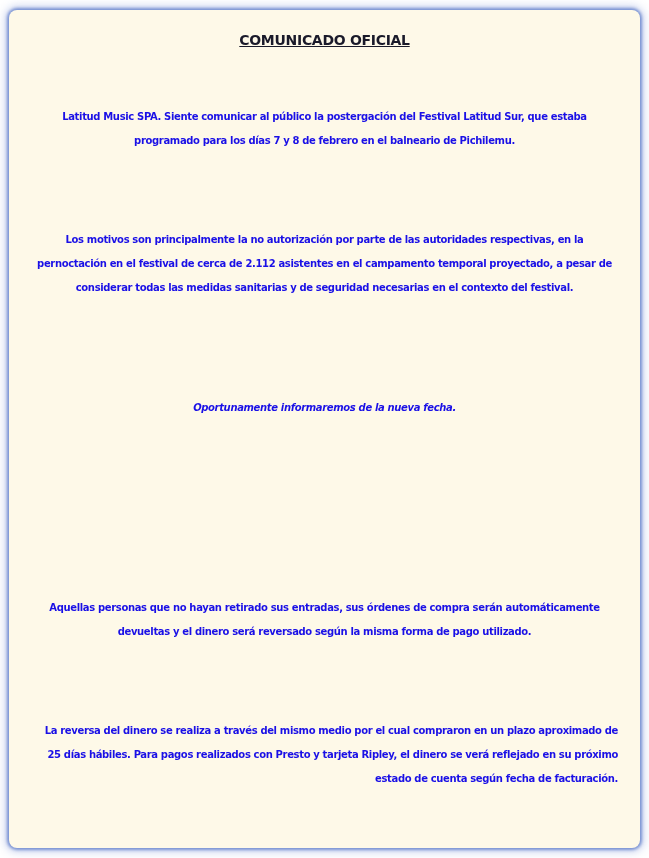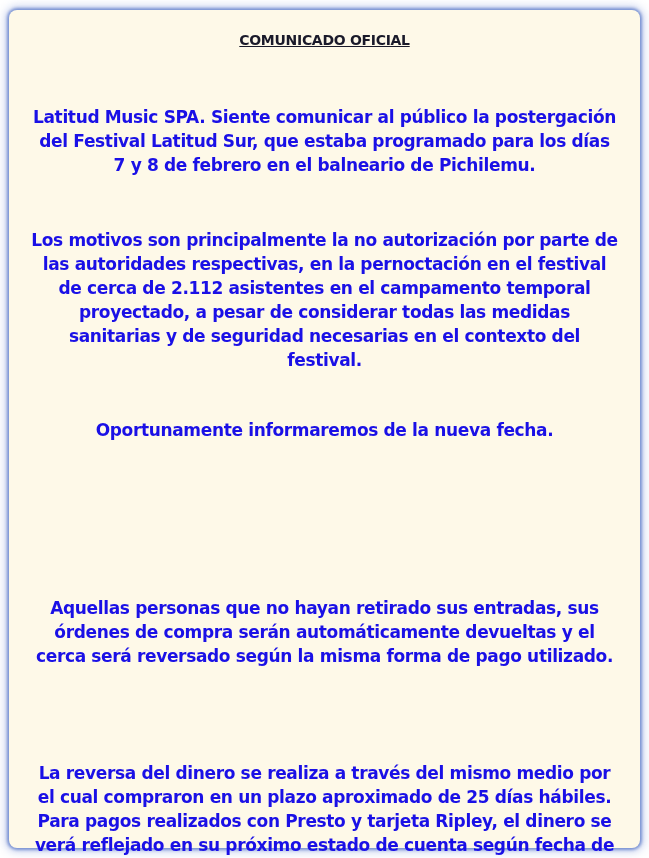--- a/index.html
+++ b/index.html
@@ -35,34 +35,34 @@
       font-size: 14px;
       color: #1a1a2a;
       text-decoration: underline;
       letter-spacing: -0.3px;
     }
     .para {
       position: absolute;
       left: 22px;
       right: 22px;
       color: #1a10e6;
-      font-size: 17px;
+      font-size: 10px;
       line-height: 24px;
       letter-spacing: -0.35px;
     }
     .p1 { top: 95px; }
     .p2 { top: 218px; }
-    .p3 { top: 408px; }
+    .p3 { top: 386px; font-style: italic; }
     .p4 { top: 464px; }
     .p5 { top: 586px; }
-    .p6 { top: 751px; }
+    .p6 { top: 709px; text-align: right; }
   </style>
 </head>
 <body>
 
 <div class="card">
   <div class="title">COMUNICADO OFICIAL</div>
   <div class="para p1">Latitud Music SPA. Siente comunicar al público la postergación del Festival Latitud Sur, que estaba programado para los días 7 y 8 de febrero en el balneario de Pichilemu.</div>
   <div class="para p2">Los motivos son principalmente la no autorización por parte de las autoridades respectivas, en la pernoctación en el festival de cerca de 2.112 asistentes en el campamento temporal proyectado, a pesar de considerar todas las medidas sanitarias y de seguridad necesarias en el contexto del festival.</div>
   <div class="para p3">Oportunamente informaremos de la nueva fecha.</div>
-  <div class="para p5">Aquellas personas que no hayan retirado sus entradas, sus órdenes de compra serán automáticamente devueltas y el cerca será reversado según la misma forma de pago utilizado.</div>
+  <div class="para p5">Aquellas personas que no hayan retirado sus entradas, sus órdenes de compra serán automáticamente devueltas y el dinero será reversado según la misma forma de pago utilizado.</div>
   <div class="para p6">La reversa del dinero se realiza a través del mismo medio por el cual compraron en un plazo aproximado de 25 días hábiles. Para pagos realizados con Presto y tarjeta Ripley, el dinero se verá reflejado en su próximo estado de cuenta según fecha de facturación.</div>
 </div>
 
 </body></html>

